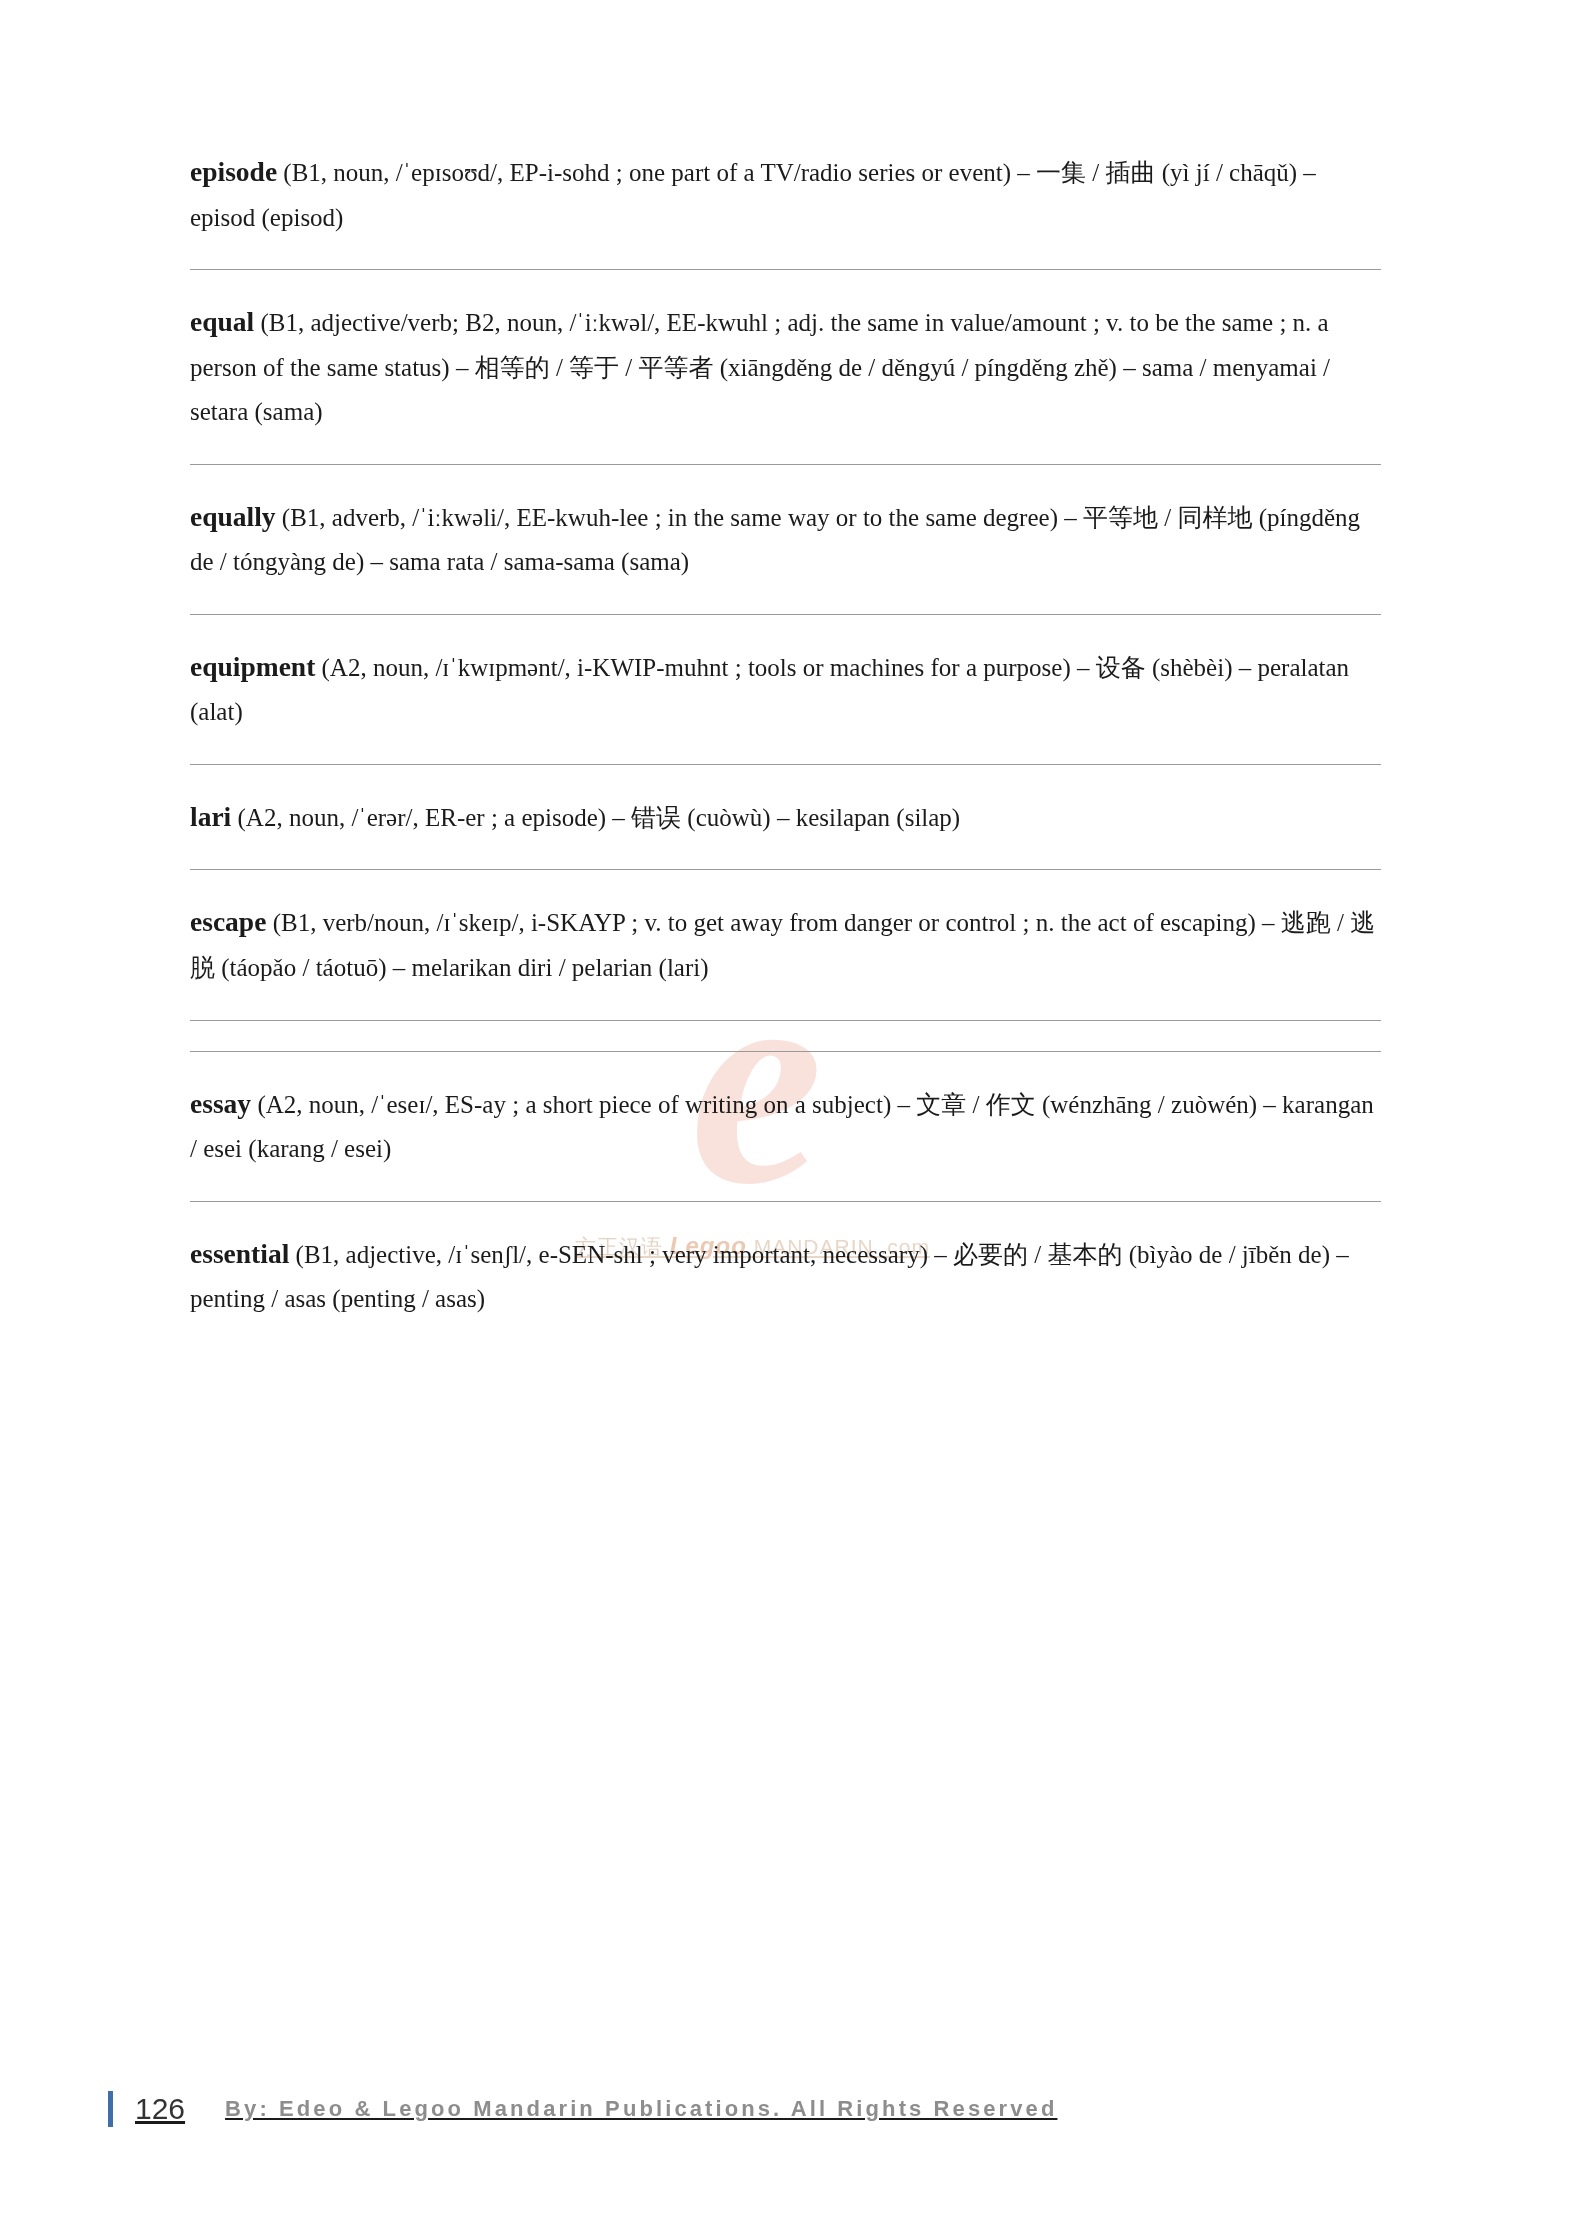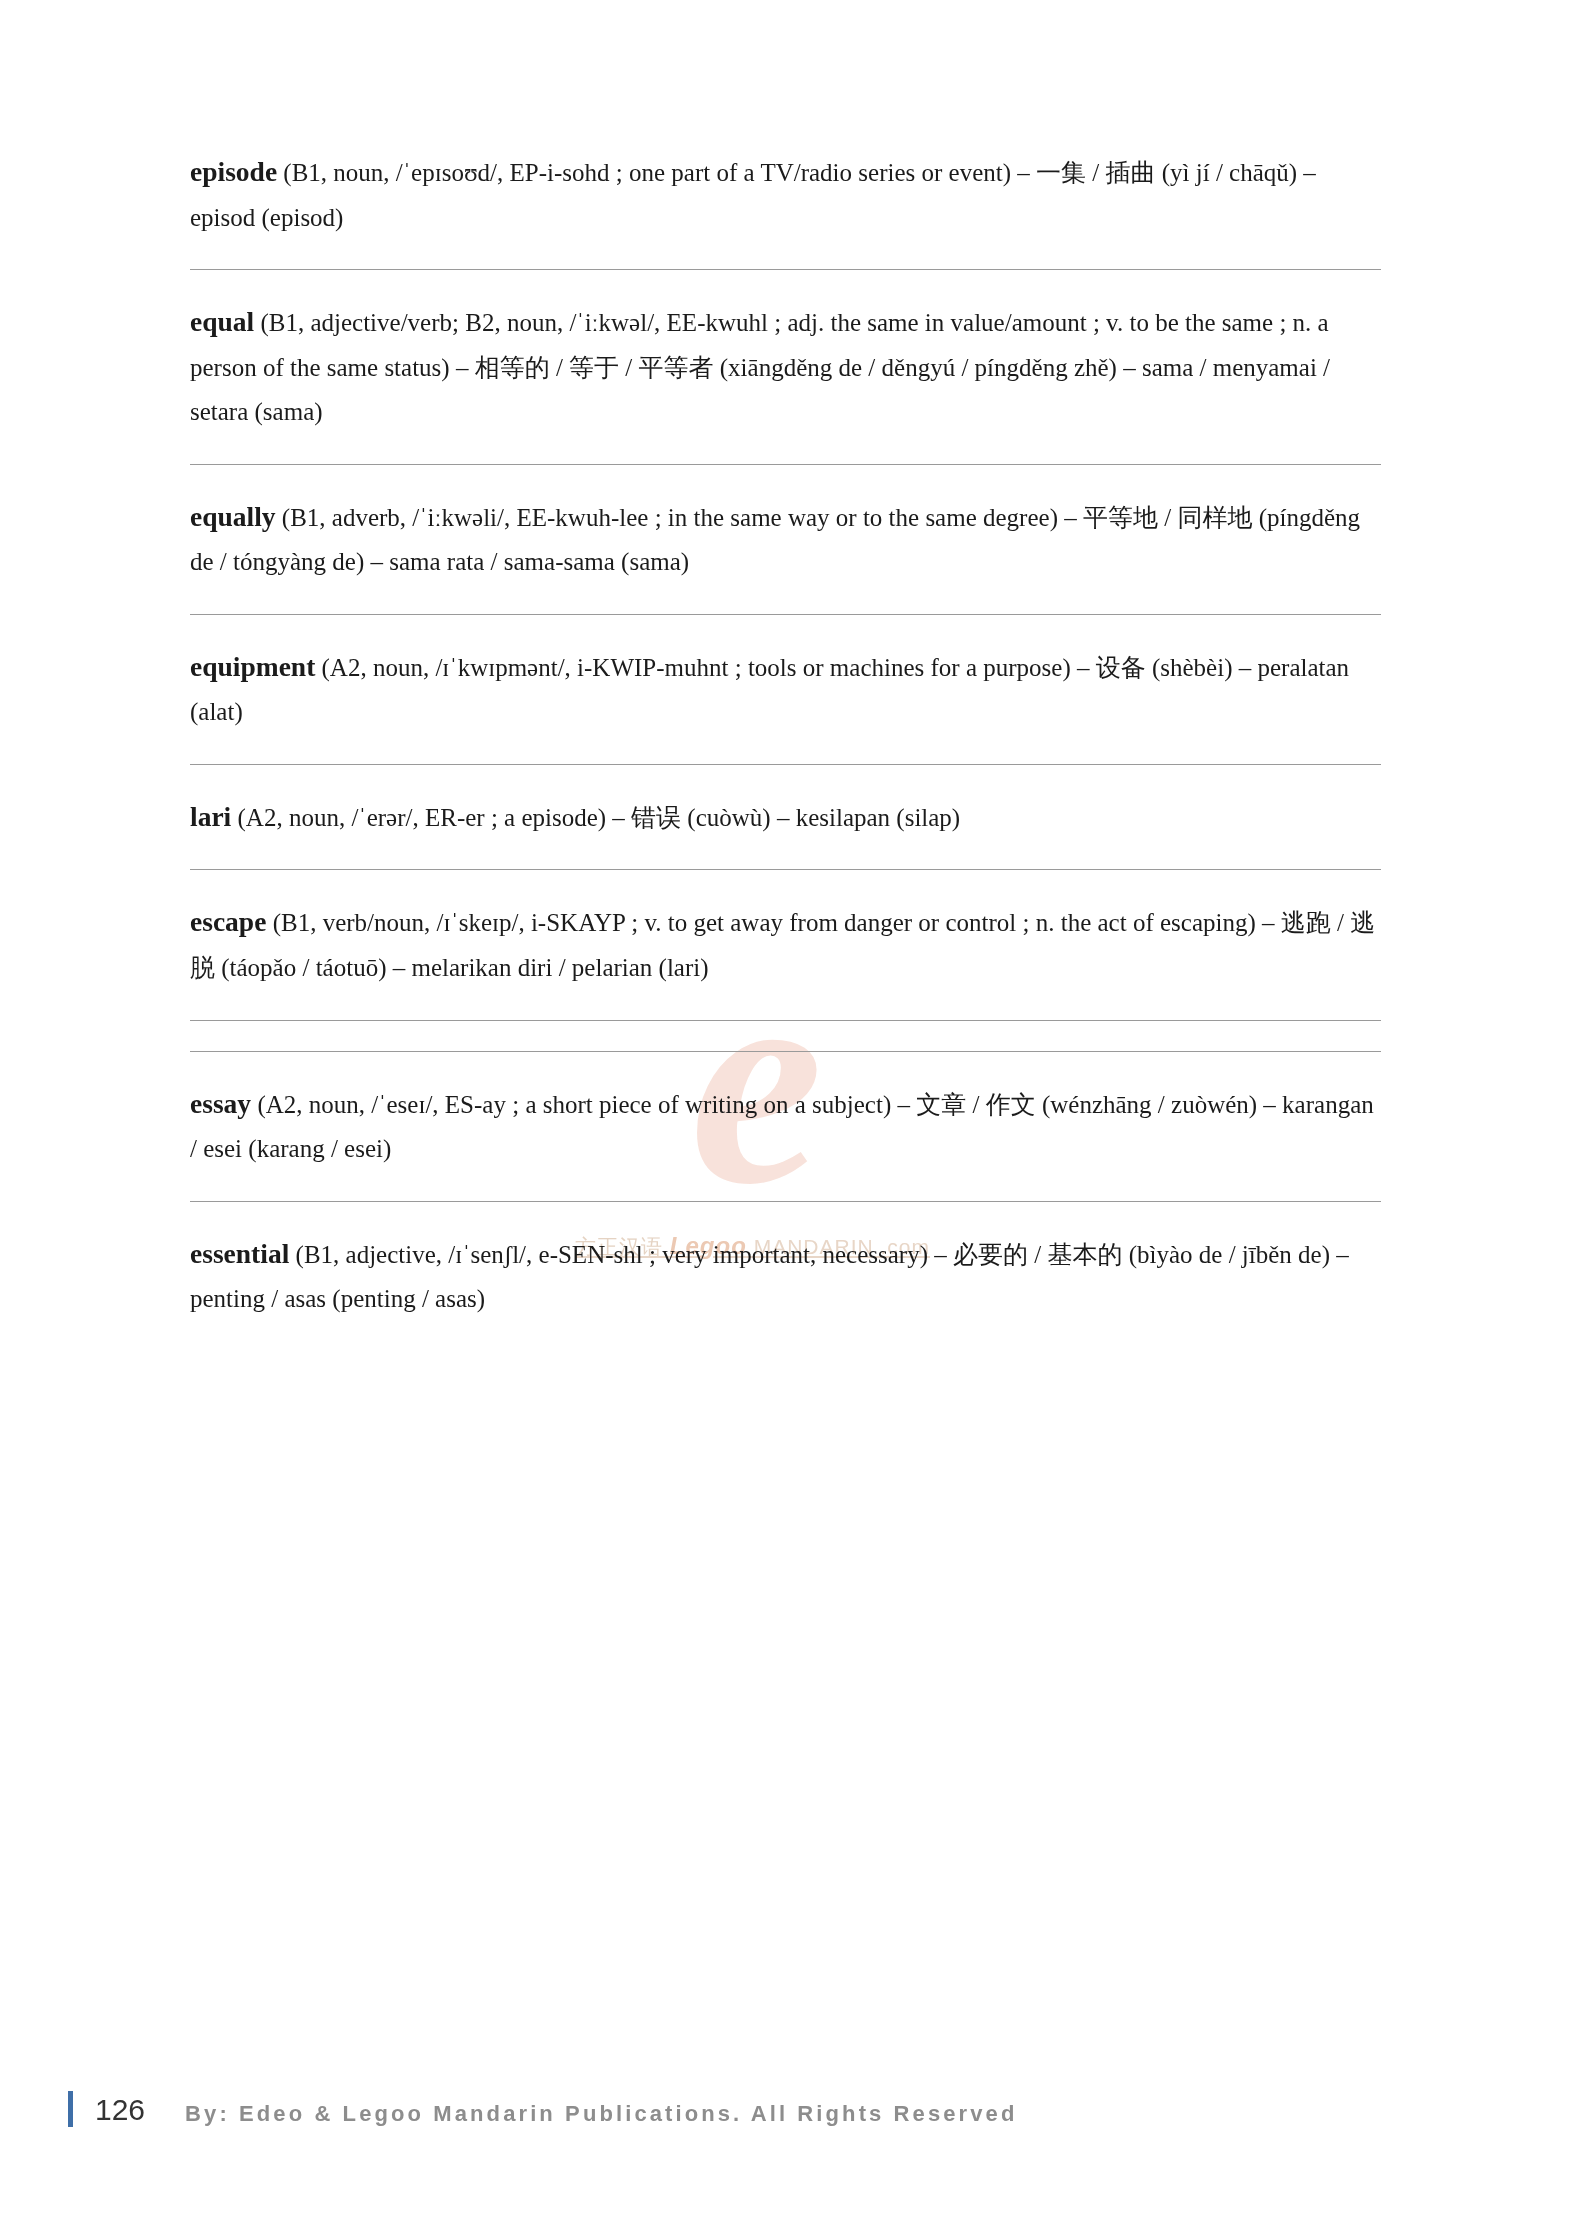--- a/index.html
+++ b/index.html
@@ -86,24 +86,25 @@
 
   .block { margin-bottom: 0; }
 
   
   .footer {
     position: absolute;
     left: 0;
     bottom: 95px;
     width: 100%;
     box-sizing: border-box;
-    padding-left: 68px;
+    padding-left: 108px;
     display: flex;
-    align-items: flex-end;
+    align-items: center;
     z-index: 3;
+    text-decoration: underline;
   }
   .footer-bar {
     width: 5px;
     height: 36px;
     background: #3f6fa8;
     margin-right: 22px;
   }
   .footer-page {
     font-family: "Liberation Sans", sans-serif;
     font-size: 30px;

